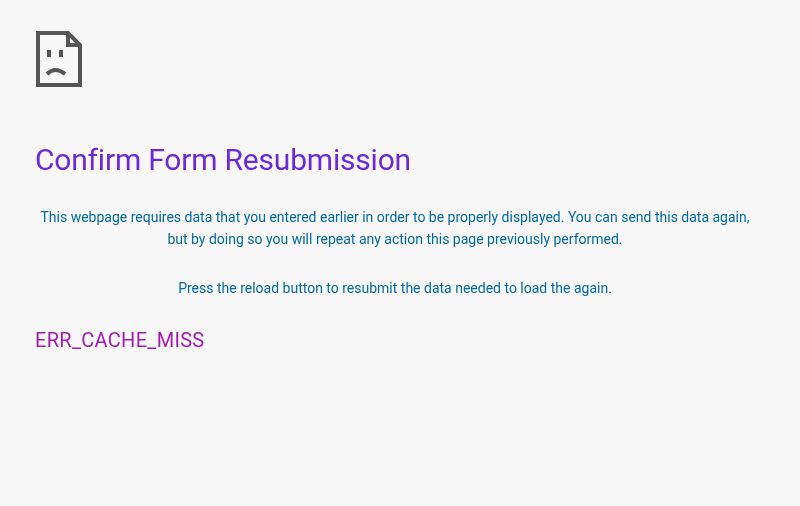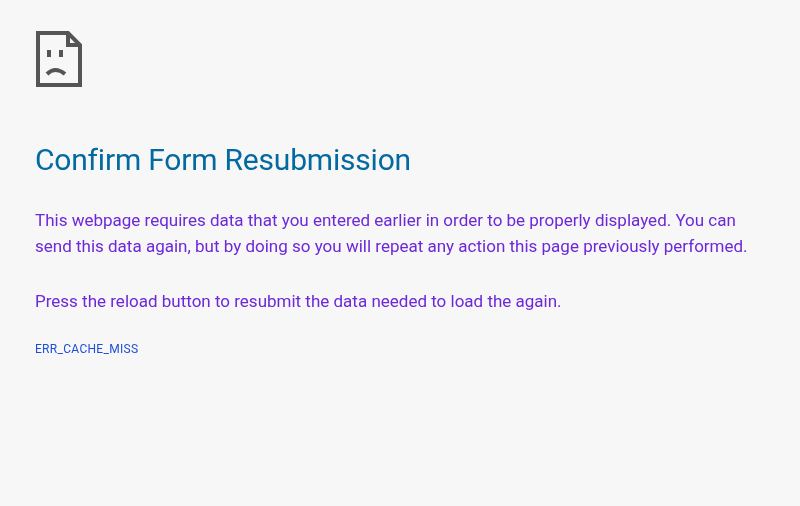--- a/index.html
+++ b/index.html
@@ -18,34 +18,35 @@
     .icon-wrap {
       margin-bottom: 50px;
     }
     .sad-page-icon {
       width: 48px;
       height: 58px;
     }
     .page-title {
       font-size: 30px;
       font-weight: 400;
-      color: #0369a1;
+      color: #6d28d9;
       margin-bottom: 30px;
       letter-spacing: -0.2px;
     }
     .body-text {
-      font-size: 17px;
+      font-size: 14px;
       line-height: 1.55;
-      color: #6d28d9;
+      color: #0369a1;
       margin-bottom: 28px;
       max-width: 720px;
+      text-align: center;
     }
     .error-code {
-      font-size: 12px;
-      color: #1d4ed8;
+      font-size: 20px;
+      color: #a21caf;
       letter-spacing: 0.3px;
       margin-top: 6px;
     }
   </style>
 </head>
 <body>
 
 <div class="icon-wrap">
   <svg class="sad-page-icon" viewBox="0 0 48 58" fill="none" xmlns="http://www.w3.org/2000/svg">
     <path d="M3 3 H33 L45 15 V55 H3 Z" stroke="#555" stroke-width="4" fill="none" stroke-linejoin="miter"></path>

